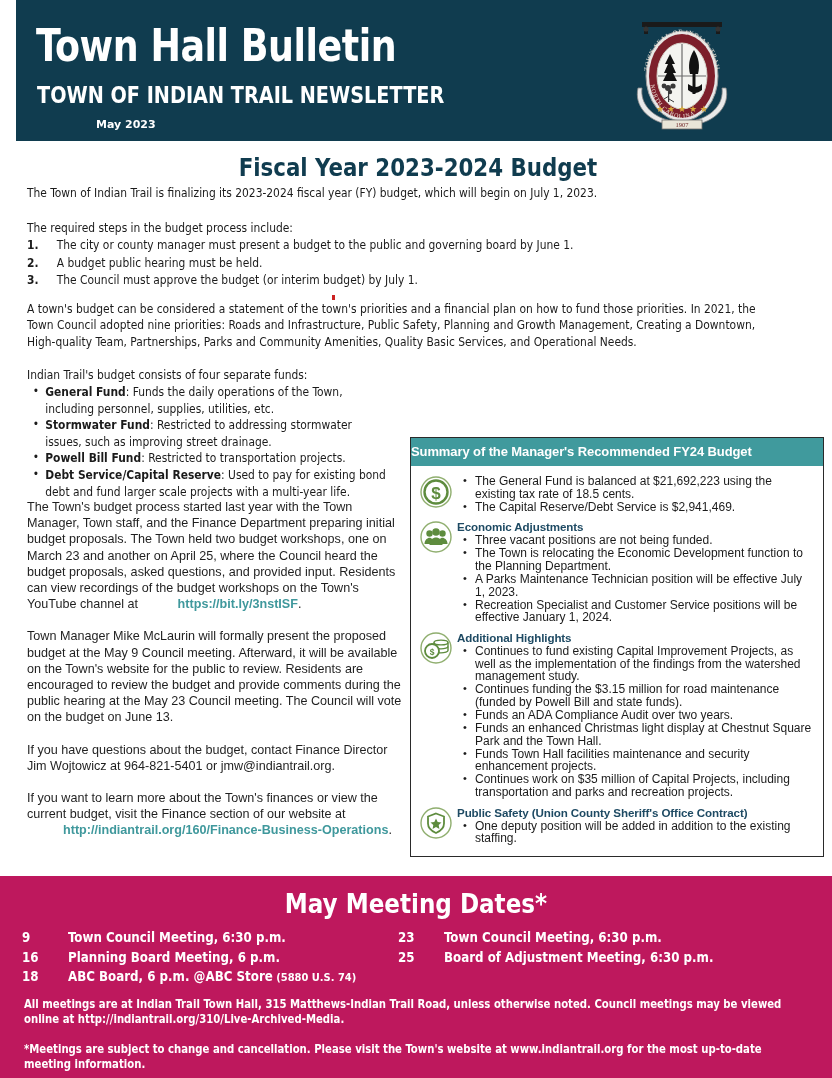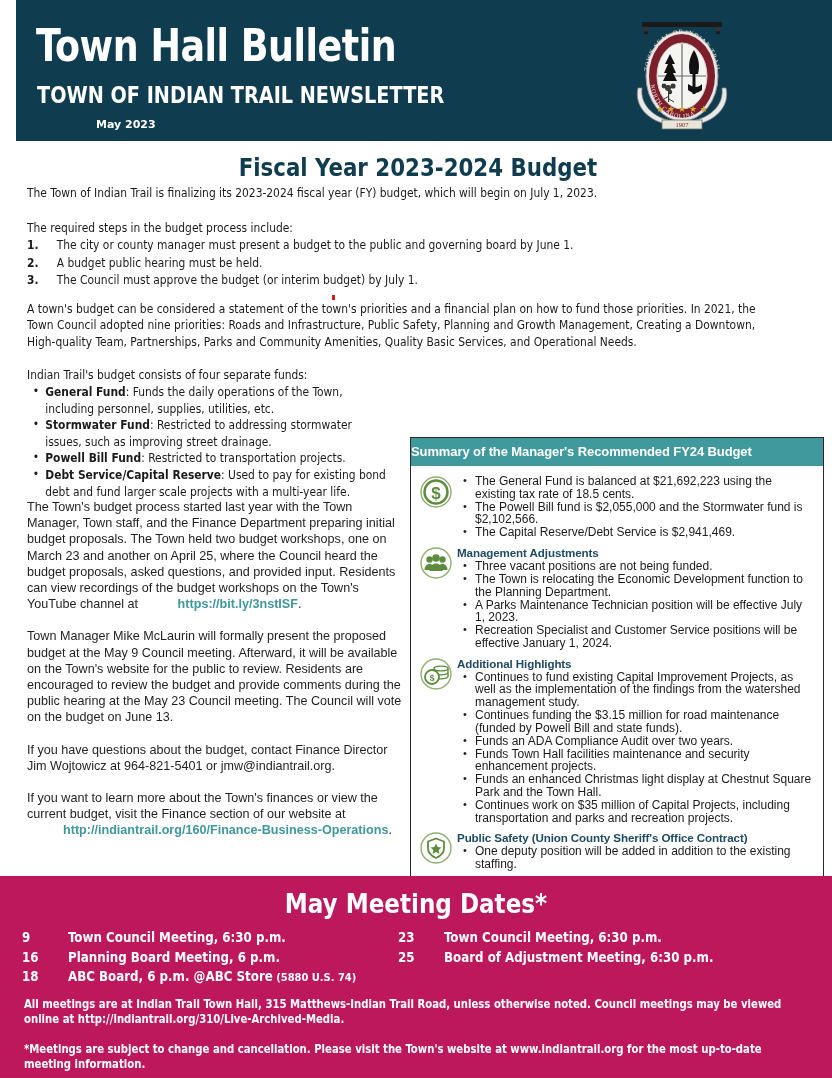--- a/index.html
+++ b/index.html
@@ -403,38 +403,37 @@
       <div class="sec">
         <span class="sec-icon">
           <svg width="34" height="34" viewBox="0 0 34 34">
             <circle cx="17" cy="17" r="15" fill="none" stroke="#8fae6e" stroke-width="1.4"></circle>
             <circle cx="17" cy="17" r="11.5" fill="none" stroke="#5e8c3e" stroke-width="2.4"></circle>
             <text x="17" y="23.5" text-anchor="middle" font-family="'Liberation Sans', sans-serif" font-size="17" font-weight="bold" fill="#5e8c3e">$</text>
           </svg>
         </span>
         <ul>
           <li>The General Fund is balanced at $21,692,223 using the existing tax rate of 18.5 cents.</li>
-          <li>The Powell Bill fund is $2,055,000 and the Stormwater fund is $2,102,566.</li>
           <li>The Capital Reserve/Debt Service is $2,941,469.</li>
         </ul>
       </div>
 
       <div class="sec">
         <span class="sec-icon">
           <svg width="34" height="34" viewBox="0 0 34 34">
             <circle cx="17" cy="17" r="15" fill="none" stroke="#8fae6e" stroke-width="1.4"></circle>
             <circle cx="10.5" cy="13.5" r="3.2" fill="#5e8c3e"></circle>
             <circle cx="23.5" cy="13.5" r="3.2" fill="#5e8c3e"></circle>
             <circle cx="17" cy="12" r="3.8" fill="#5e8c3e"></circle>
             <path d="M5.5 24 c0 -4 3 -6.2 5 -6.2 c2 0 5 2.2 5 6.2 z" fill="#5e8c3e"></path>
             <path d="M18.5 24 c0 -4 3 -6.2 5 -6.2 c2 0 5 2.2 5 6.2 z" fill="#5e8c3e"></path>
             <path d="M10.5 25 c0 -5 3.5 -7.6 6.5 -7.6 c3 0 6.5 2.6 6.5 7.6 z" fill="#5e8c3e"></path>
           </svg>
         </span>
-        <div class="sec-title">Management Adjustments</div>
+        <div class="sec-title">Economic Adjustments</div>
         <ul>
           <li>Three vacant positions are not being funded.</li>
           <li>The Town is relocating the Economic Development function to the Planning Department.</li>
           <li>A Parks Maintenance Technician position will be effective July 1, 2023.</li>
           <li>Recreation Specialist and Customer Service positions will be effective January 1, 2024.</li>
         </ul>
       </div>
 
       <div class="sec">
         <span class="sec-icon">
@@ -445,22 +444,22 @@
             <path d="M15 15.5 v4 a7 2.4 0 0 0 14 0 v-4" fill="none" stroke="#5e8c3e" stroke-width="1.4"></path>
             <circle cx="13" cy="20" r="7" fill="#ffffff" stroke="#5e8c3e" stroke-width="1.8"></circle>
             <text x="13" y="24" text-anchor="middle" font-family="'Liberation Sans', sans-serif" font-size="8.5" font-weight="bold" fill="#5e8c3e">$</text>
           </svg>
         </span>
         <div class="sec-title">Additional Highlights</div>
         <ul>
           <li>Continues to fund existing Capital Improvement Projects, as well as the implementation of the findings from the watershed management study.</li>
           <li>Continues funding the $3.15 million for road maintenance (funded by Powell Bill and state funds).</li>
           <li>Funds an ADA Compliance Audit over two years.</li>
+          <li>Funds an enhanced Christmas light display at Chestnut Square Park and the Town Hall.</li>
           <li>Funds Town Hall facilities maintenance and security enhancement projects.</li>
-          <li>Funds an enhanced Christmas light display at Chestnut Square Park and the Town Hall.</li>
           <li>Continues work on $35 million of Capital Projects, including transportation and parks and recreation projects.</li>
         </ul>
       </div>
 
       <div class="sec">
         <span class="sec-icon">
           <svg width="34" height="34" viewBox="0 0 34 34">
             <circle cx="17" cy="17" r="15" fill="none" stroke="#8fae6e" stroke-width="1.4"></circle>
             <path d="M17 7.5 l8 3 v7 c0 5 -4.5 8 -8 9.5 c-3.5 -1.5 -8 -4.5 -8 -9.5 v-7 z" fill="none" stroke="#5e8c3e" stroke-width="1.8"></path>
             <path d="M17 12.5 l1.7 3.5 l3.8 0.5 l-2.8 2.6 l0.7 3.8 l-3.4 -1.8 l-3.4 1.8 l0.7 -3.8 l-2.8 -2.6 l3.8 -0.5 z" fill="#5e8c3e"></path>

